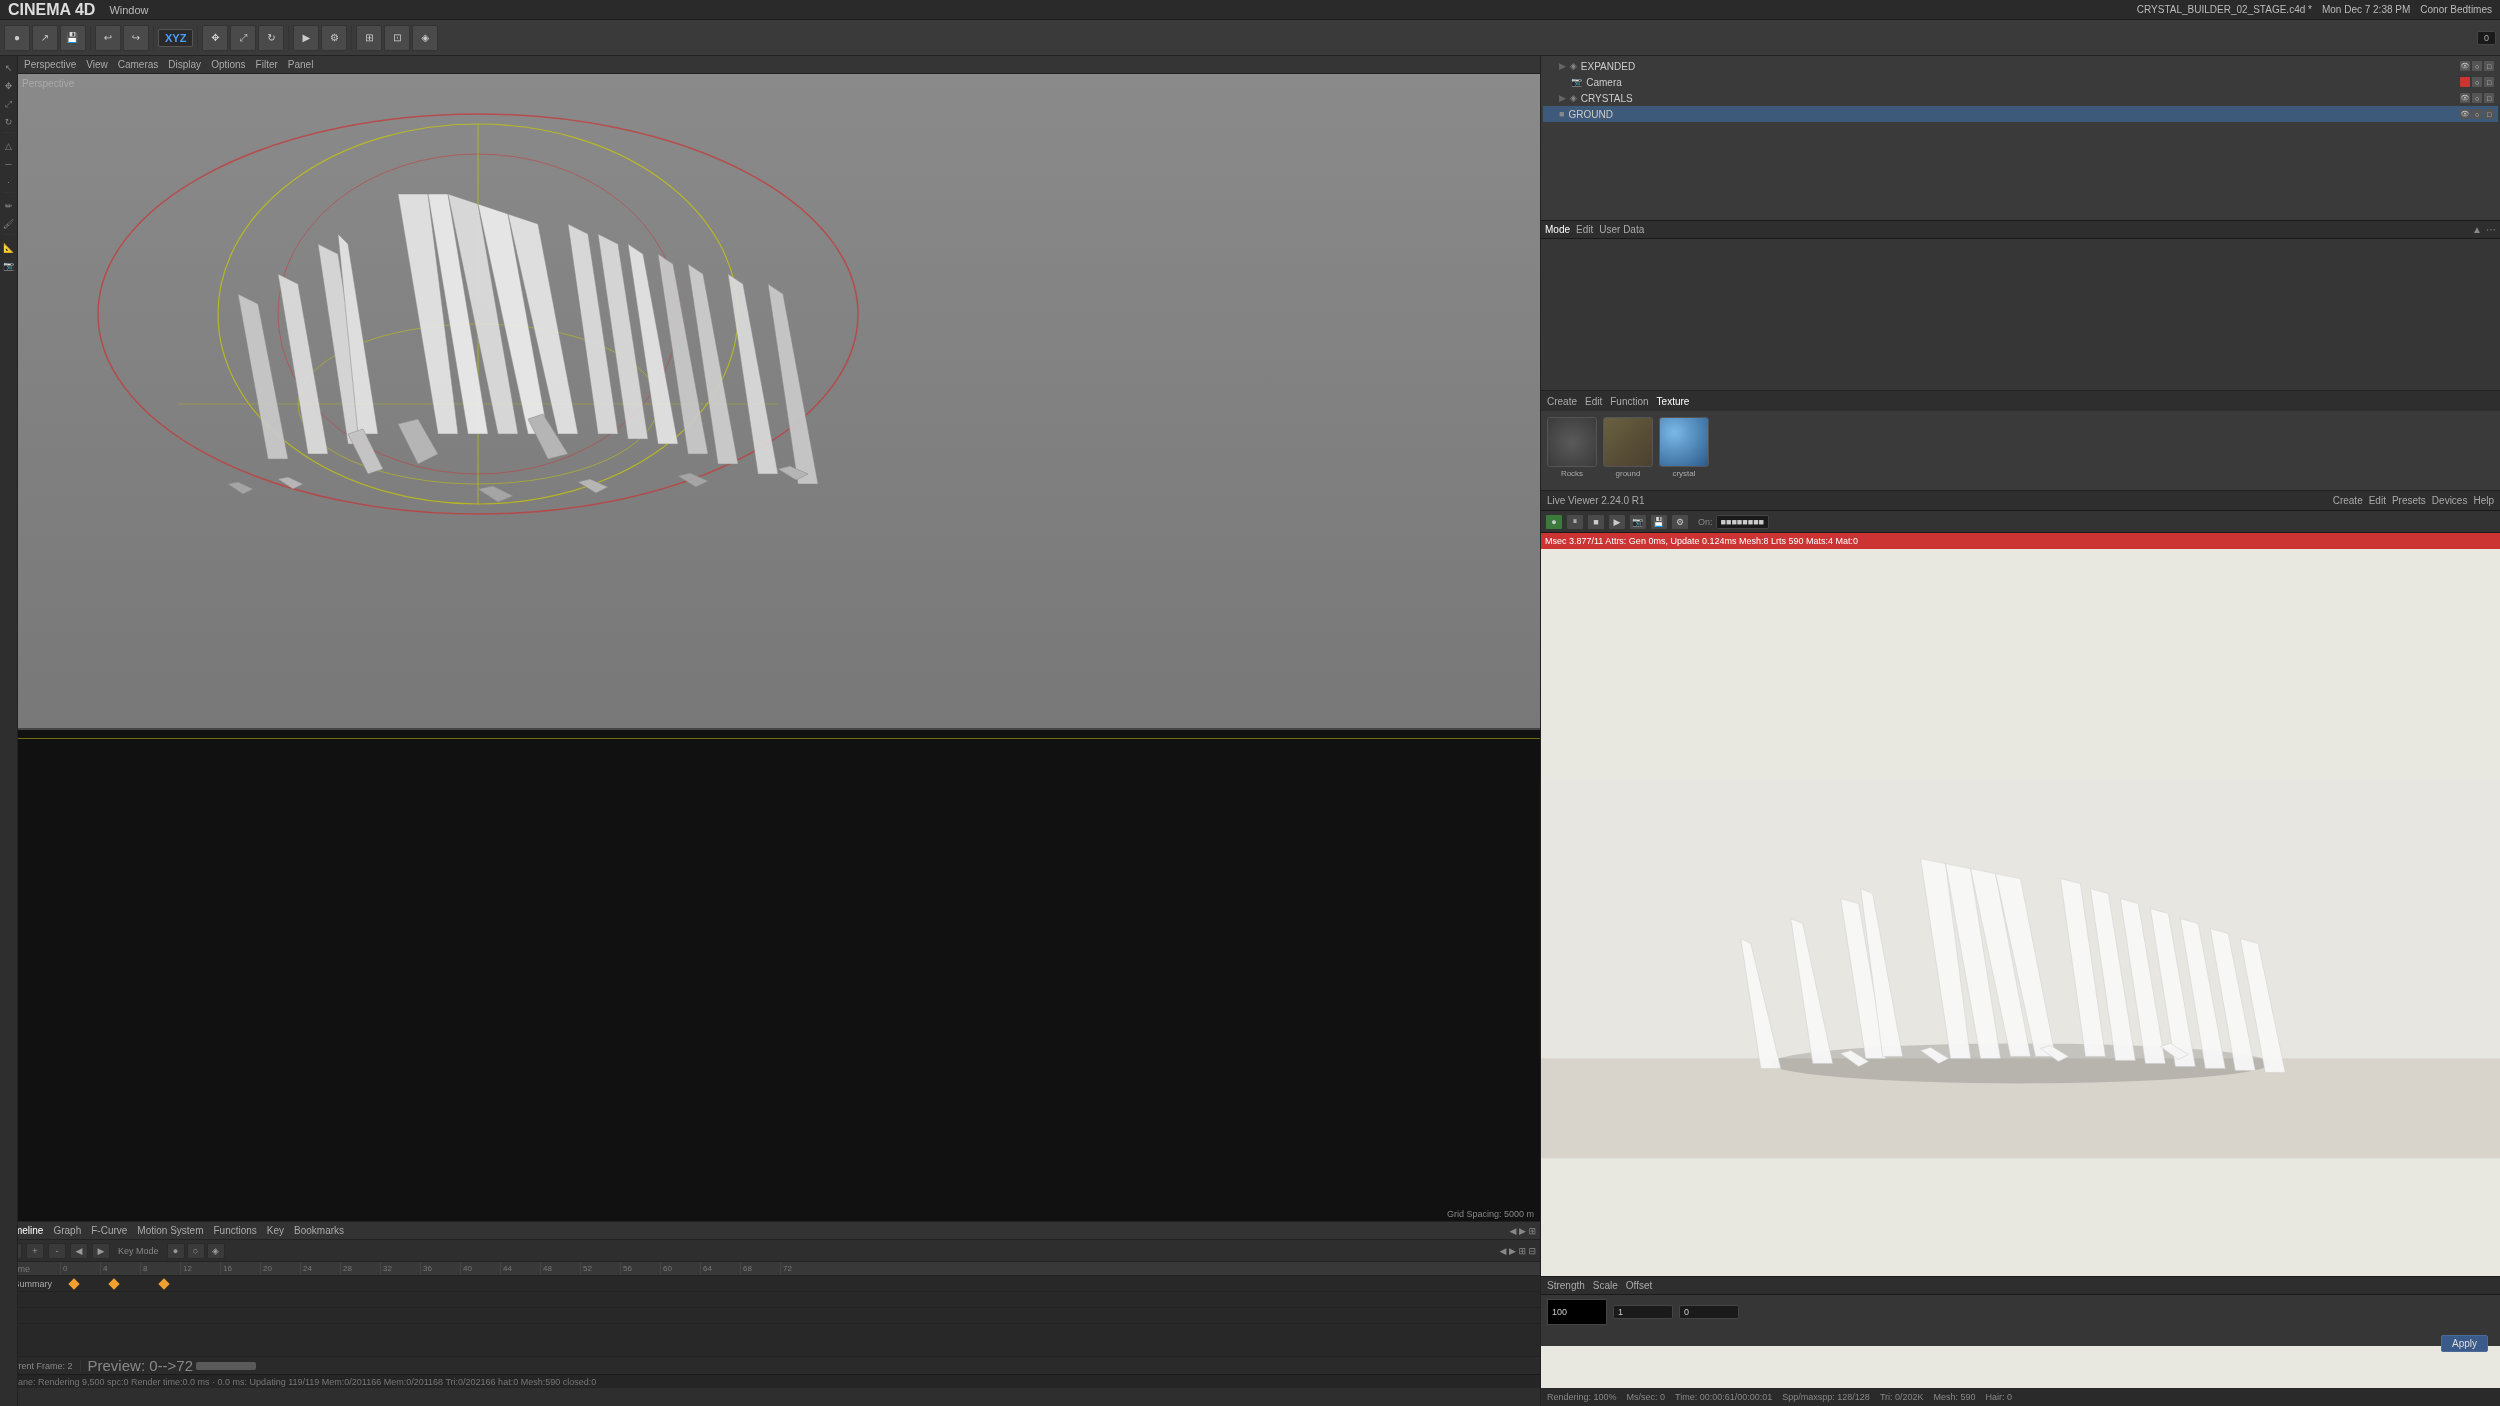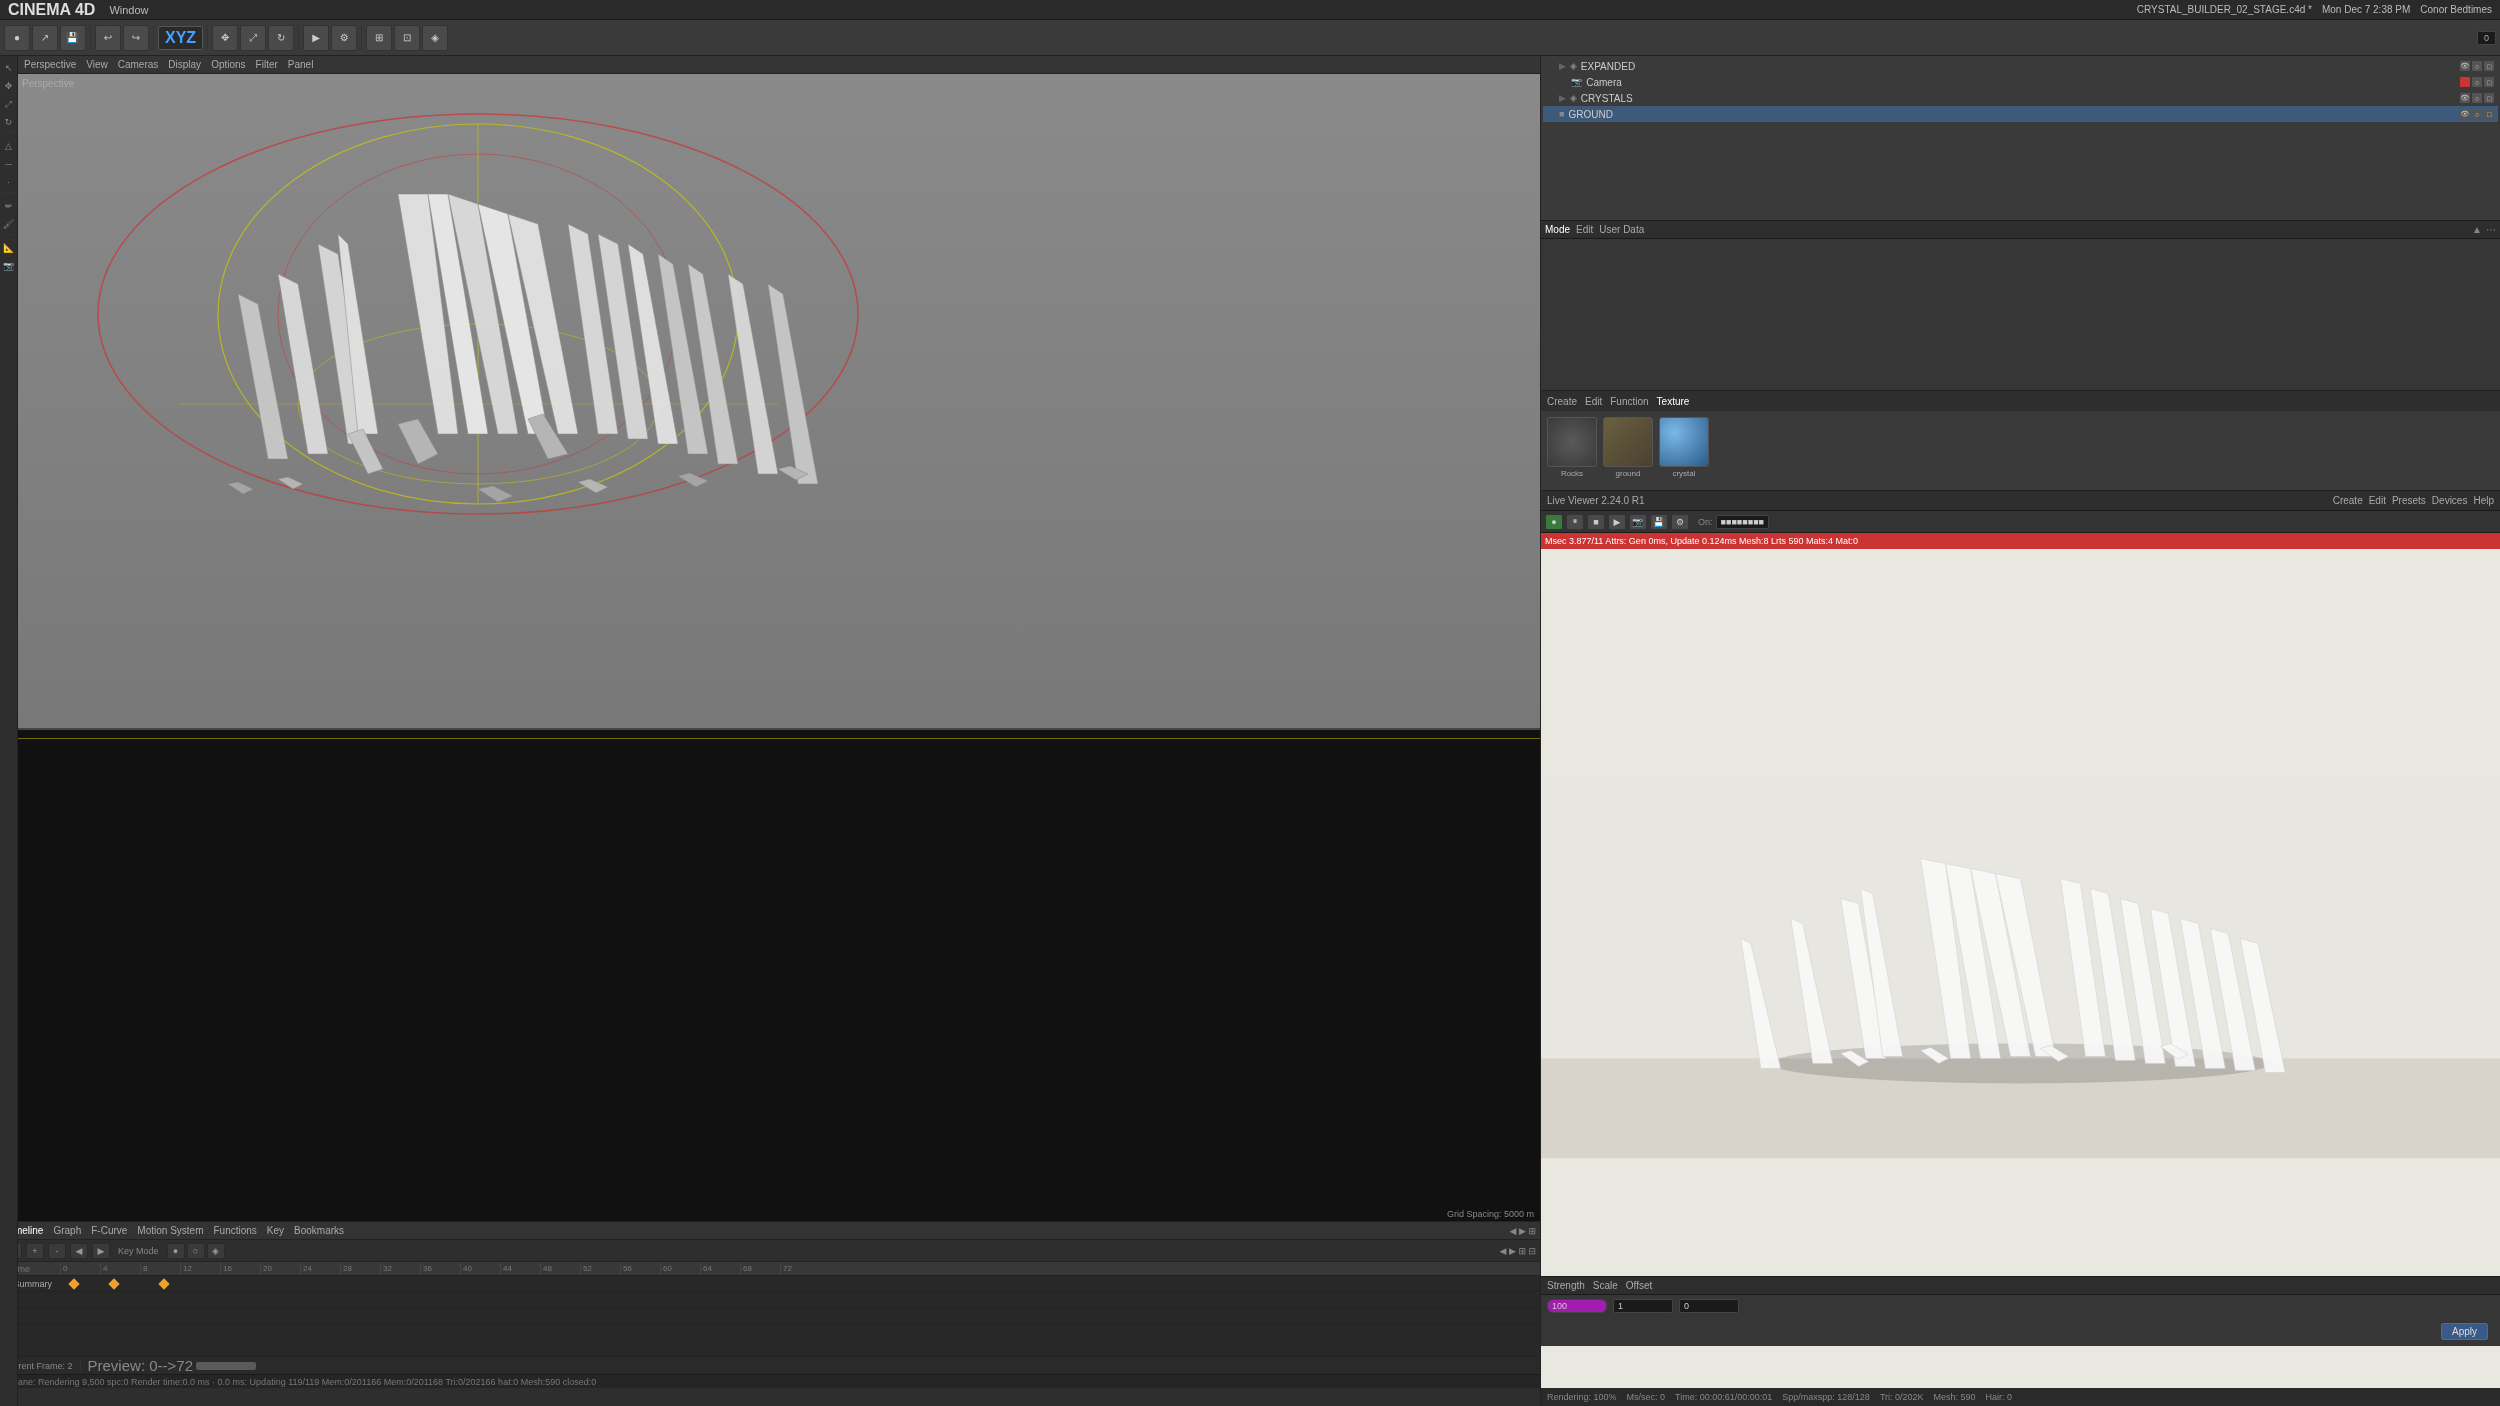--- a/index.html
+++ b/index.html
@@ -75,21 +75,21 @@
       width: 1px;
       height: 24px;
       background: #333;
       margin: 0 2px;
     }
     .toolbar-xyz {
       background: #2a2a2a;
       border: 1px solid #555;
       border-radius: 2px;
       padding: 2px 6px;
-      font-size: 16px;
+      font-size: 11px;
       color: #4a9eff;
       font-weight: bold;
     }
 
     
     .left-sidebar {
       position: absolute;
       top: 56px;
       left: 0;
       width: 18px;
@@ -987,20 +987,20 @@
   </div>
 </div>
 
 <div style="position:absolute;bottom:60px;right:0;width:960px;height:70px;background:#363636;border-left:1px solid #222;border-top:1px solid #1a1a1a;">
   <div style="height:18px;background:#2e2e2e;display:flex;align-items:center;padding:0 6px;border-bottom:1px solid #1a1a1a;font-size:10px;color:#aaa;">
     <span>Strength</span>
     <span style="margin-left:8px;">Scale</span>
     <span style="margin-left:8px;">Offset</span>
   </div>
   <div style="display:flex;align-items:center;padding:4px 6px;gap:6px;">
-    <div style="height:14px;background:#a21caf;border:1px solid #444;border-radius:6px;width:60px;display:flex;align-items:center;padding:0 4px;font-size:9px;color:#ccc;">100</div>
+    <div style="height:14px;background:#000000;border:1px solid #444;border-radius:0;width:60px;display:flex;align-items:center;padding:12px 4px;font-size:9px;color:#ccc;">100</div>
     <div style="height:14px;background:#1a1a1a;border:1px solid #444;border-radius:2px;width:60px;display:flex;align-items:center;padding:0 4px;font-size:9px;color:#ccc;">1</div>
     <div style="height:14px;background:#1a1a1a;border:1px solid #444;border-radius:2px;width:60px;display:flex;align-items:center;padding:0 4px;font-size:9px;color:#ccc;">0</div>
   </div>
   <div style="display:flex;justify-content:flex-end;padding:2px 6px;">
     <button class="apply-btn">Apply</button>
   </div>
 </div>
 
 </body></html>

